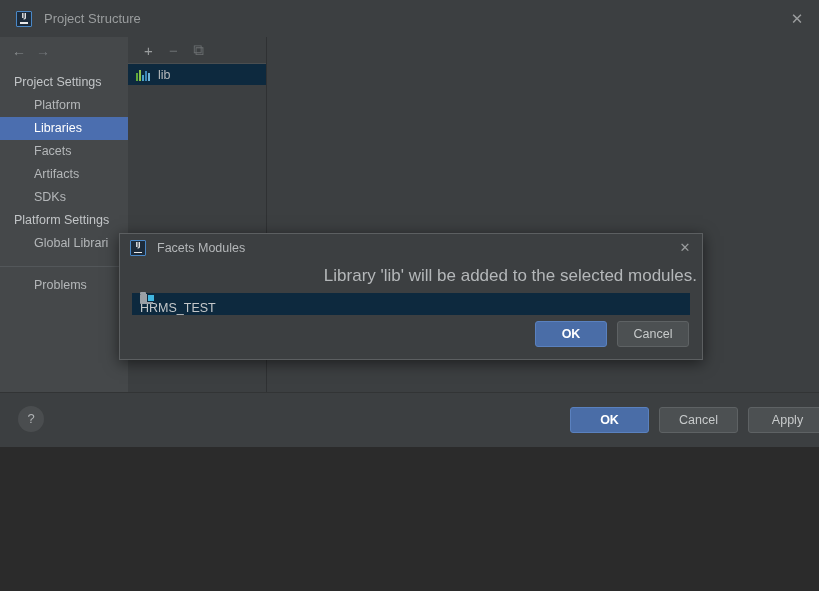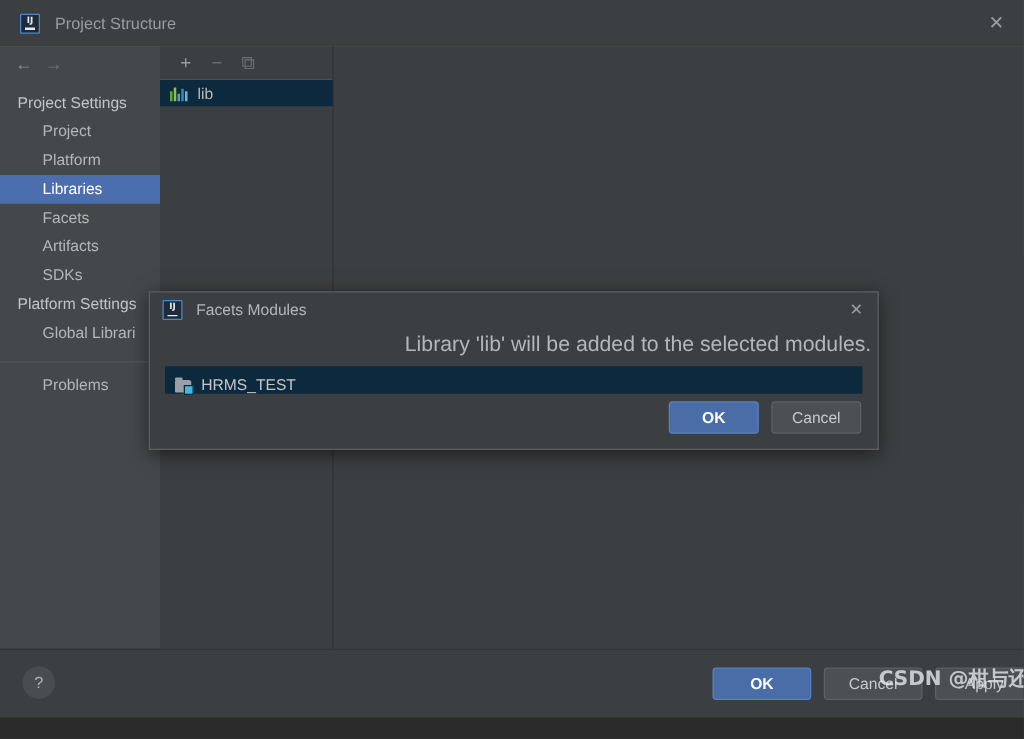--- a/index.html
+++ b/index.html
@@ -7,23 +7,23 @@
     padding: 0;
     background: #2b2b2b;
   }
   body {
     font-family: "Liberation Sans", sans-serif;
     -webkit-font-smoothing: antialiased;
   }
   #app {
     position: relative;
     width: 819px;
-    height: 574px;
+    height: 447px;
     overflow: hidden;
-    background: #4d7c0f;
+    background: #a21caf;
     color: #bbbbbb;
     font-size: 12px;
   }
 
   
   .titlebar {
     position: absolute;
     left: 0; top: 0;
     width: 819px; height: 37px;
     background: #3c3f41;
@@ -274,23 +274,24 @@
     padding: 4px 5px 0 12px;
     font-size: 17px;
     color: #b4b7b9;
     text-align: right;
   }
   .modal-list {
     margin: 7px 12px 0 12px;
     background: #0d293e;
     height: 22px;
     display: flex;
-    align-items: flex-end;
+    align-items: flex-start;
     padding-left: 8px;
     cursor: pointer;
+    flex-direction: column;
   }
   .mod-icon {
     width: 14px; height: 12px;
     position: relative;
     margin-right: 7px;
   }
   .mod-icon .folder {
     position: absolute;
     left: 0; top: 1px;
     width: 13px; height: 10px;
@@ -349,21 +350,20 @@
   </div>
 
   <div class="sidebar">
     <div class="nav-arrows">
       <div class="nav-arrow back">←</div>
       <div class="nav-arrow fwd">→</div>
     </div>
 
     <div class="side-list">
       <div class="side-item group">Project Settings</div>
-      <div class="side-item child">Project</div>
       <div class="side-item child">Platform</div>
       <div class="side-item child selected">Libraries</div>
       <div class="side-item child">Facets</div>
       <div class="side-item child">Artifacts</div>
       <div class="side-item child">SDKs</div>
       <div class="side-item group">Platform Settings</div>
       <div class="side-item child">Global Librari</div>
       <div class="side-sep"></div>
       <div class="side-item child">Problems</div>
     </div>

